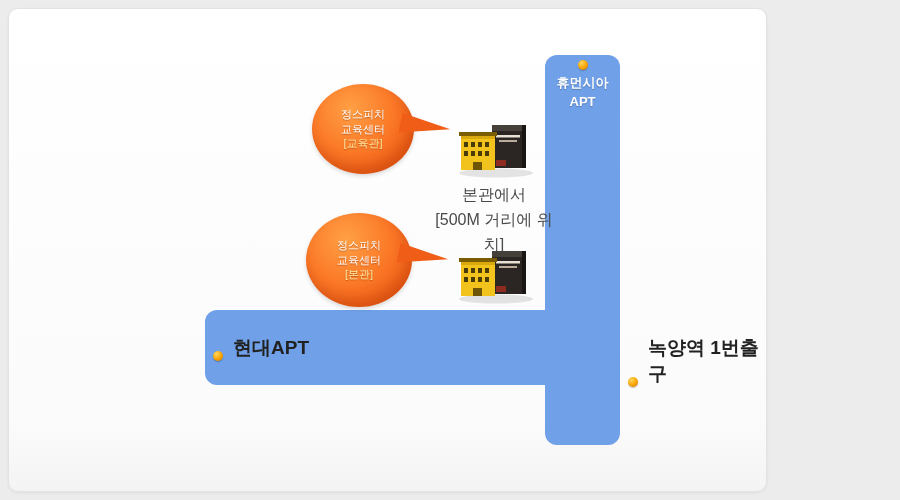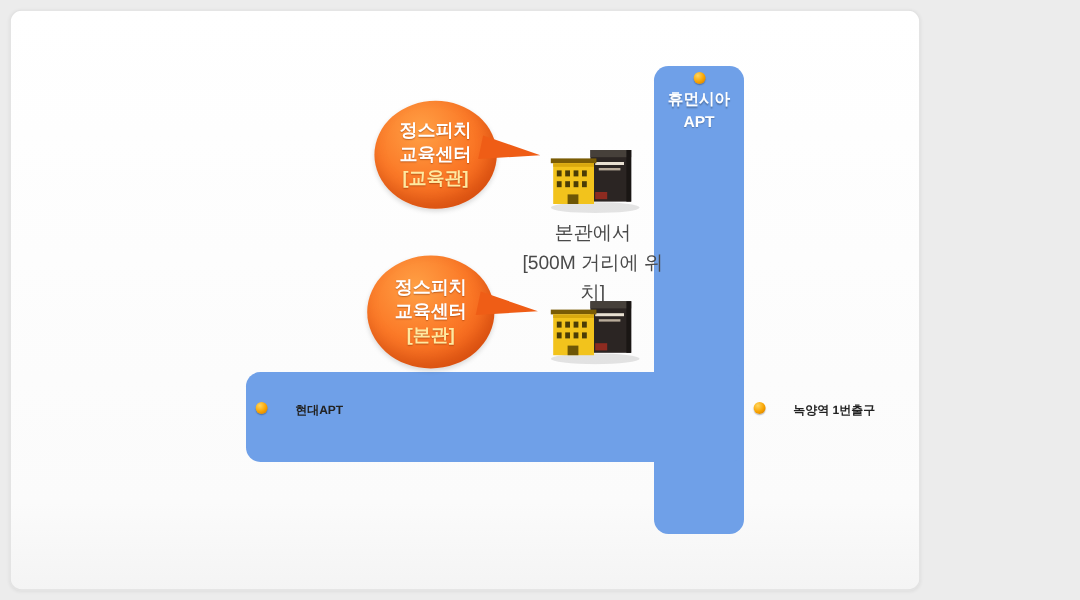--- a/index.html
+++ b/index.html
@@ -33,33 +33,33 @@
   
   .road-label-top{
     position:absolute;left:545px;top:60px;width:75px;
     text-align:center;color:#fff;font-weight:bold;font-size:13px;line-height:1.45;
     text-shadow:0 1px 1px rgba(0,0,0,.25);
   }
   .road-label-top .marker{margin:0 auto 4px auto;}
 
   
   .side-label{
-    position:absolute;display:flex;align-items:flex-start;gap:23px;
-    font-size:10px;font-weight:bold;color:#222;
+    position:absolute;display:flex;align-items:flex-end;gap:10px;
+    font-size:19px;font-weight:bold;color:#222;
   }
   .lbl-hyundai{left:213px;top:335px;}
   .lbl-station{left:628px;top:335px;}
 
   
   .bubble{
     position:absolute;border-radius:50%;
     background:radial-gradient(circle at 38% 28%,#ffa045 0%,#fb7a28 45%,#f15f17 78%,#e65410 100%);
     box-shadow:inset -4px -8px 12px rgba(160,45,0,.30),0 2px 4px rgba(0,0,0,.15);
     display:flex;flex-direction:column;justify-content:center;align-items:center;
-    color:#fff;font-weight:bold;font-size:15px;line-height:1.32;text-align:center;
+    color:#fff;font-weight:normal;font-size:11px;line-height:1.32;text-align:center;
     text-shadow:0 1px 1px rgba(120,40,0,.45);
   }
   .bubble-annex{left:312px;top:84px;width:102px;height:90px;}
   .bubble-main{left:306px;top:213px;width:106px;height:94px;}
   .bubble .l3{color:#ffe9a0;}
   .tail{
     position:absolute;width:0;height:0;
     border-top:6px solid transparent;border-bottom:14px solid transparent;
     border-left:50px solid #ef5d16;
   }

